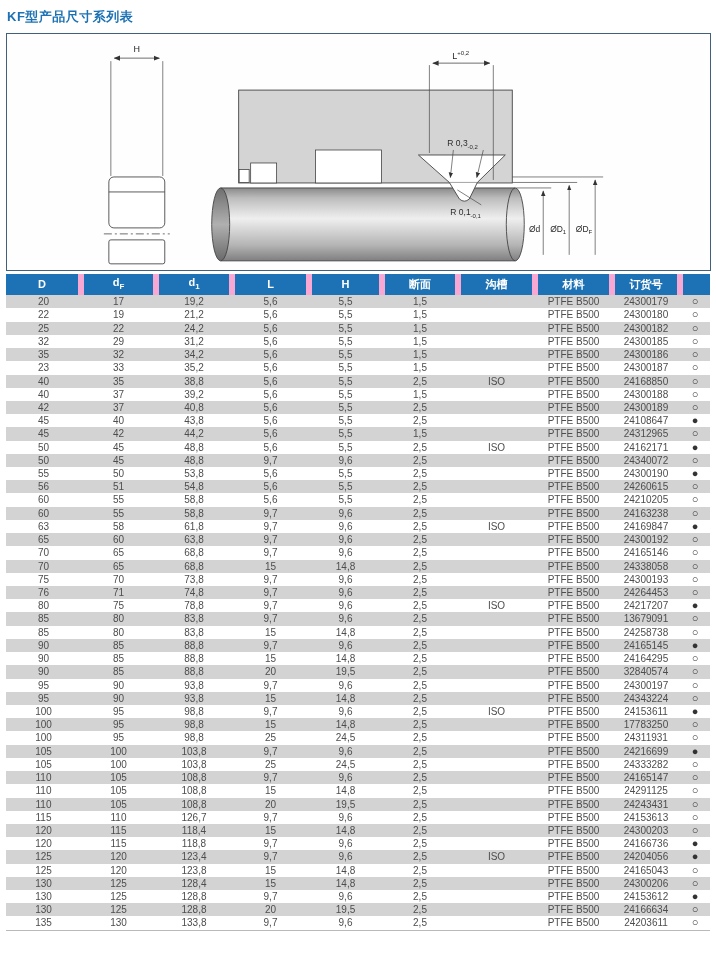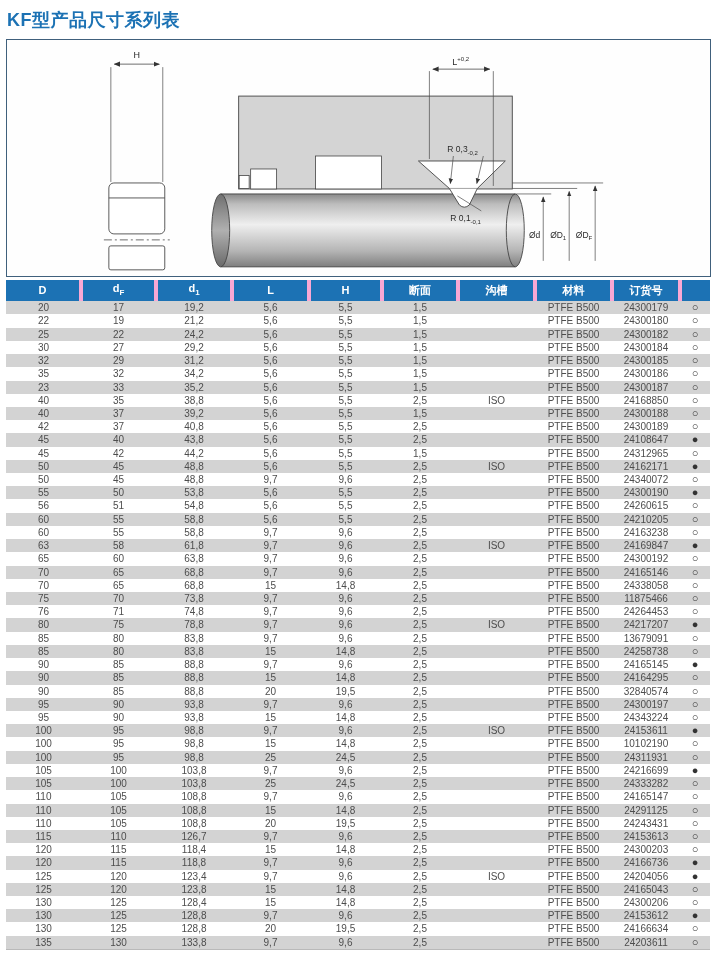--- a/index.html
+++ b/index.html
@@ -5,21 +5,21 @@
   * { box-sizing: border-box; margin: 0; padding: 0; }
   html, body {
     width: 716px; height: 955px;
     background: #ffffff;
     font-family: "Liberation Sans", "DejaVu Sans", sans-serif;
     overflow: hidden;
   }
   .page { position: relative; width: 716px; height: 955px; padding: 7px 5px 0 6px; }
   .doc-title {
     color: var(--accent, #1c72b4);
-    font-size: 18px; font-weight: bold;
+    font-size: 13px; font-weight: bold;
     letter-spacing: 0.5px;
     margin: 1px 0 7px 1px;
   }
   .diagram-box {
     width: 705px; height: 238px;
     border: 1px solid var(--frame, #40607c);
     background: #fefefe;
     margin-bottom: 3px;
   }
   .diagram-box svg { display: block; }
@@ -30,21 +30,21 @@
     border-collapse: collapse;
     table-layout: fixed;
     font-size: 10px;
     color: #4d4d4d;
   }
   table.size-table thead th {
     background: var(--accent, #1c72b4);
     color: #ffffff;
     font-size: 11px; font-weight: bold;
     height: 17px; line-height: 17px;
-    border-left: 4px solid #f9a8d4;
+    border-left: 6px solid #f9a8d4;
     text-align: center;
     padding: 0;
   }
   table.size-table thead th:first-child { border-left: none; }
   table.size-table thead th sub { font-size: 8px; font-weight: bold; }
   table.size-table tbody td {
     height: 13.22px; line-height: 13.22px;
     padding: 0;
     text-align: center;
     white-space: nowrap;
@@ -198,32 +198,20 @@
           <td>24,2</td>
           <td>5,6</td>
           <td>5,5</td>
           <td>1,5</td>
           <td></td>
           <td>PTFE B500</td>
           <td>24300182</td>
           <td><span class="dot">○</span></td>
         </tr>
         <tr>
-          <td>30</td>
-          <td>27</td>
-          <td>29,2</td>
-          <td>5,6</td>
-          <td>5,5</td>
-          <td>1,5</td>
-          <td></td>
-          <td>PTFE B500</td>
-          <td>24300184</td>
-          <td><span class="dot">○</span></td>
-        </tr>
-        <tr>
           <td>32</td>
           <td>29</td>
           <td>31,2</td>
           <td>5,6</td>
           <td>5,5</td>
           <td>1,5</td>
           <td></td>
           <td>PTFE B500</td>
           <td>24300185</td>
           <td><span class="dot">○</span></td>
@@ -434,21 +422,21 @@
         </tr>
         <tr>
           <td>75</td>
           <td>70</td>
           <td>73,8</td>
           <td>9,7</td>
           <td>9,6</td>
           <td>2,5</td>
           <td></td>
           <td>PTFE B500</td>
-          <td>11875466</td>
+          <td>24300193</td>
           <td><span class="dot">○</span></td>
         </tr>
         <tr>
           <td>76</td>
           <td>71</td>
           <td>74,8</td>
           <td>9,7</td>
           <td>9,6</td>
           <td>2,5</td>
           <td></td>
@@ -566,21 +554,21 @@
         </tr>
         <tr>
           <td>100</td>
           <td>95</td>
           <td>98,8</td>
           <td>15</td>
           <td>14,8</td>
           <td>2,5</td>
           <td></td>
           <td>PTFE B500</td>
-          <td>10102190</td>
+          <td>17783250</td>
           <td><span class="dot">○</span></td>
         </tr>
         <tr>
           <td>100</td>
           <td>95</td>
           <td>98,8</td>
           <td>25</td>
           <td>24,5</td>
           <td>2,5</td>
           <td></td>

